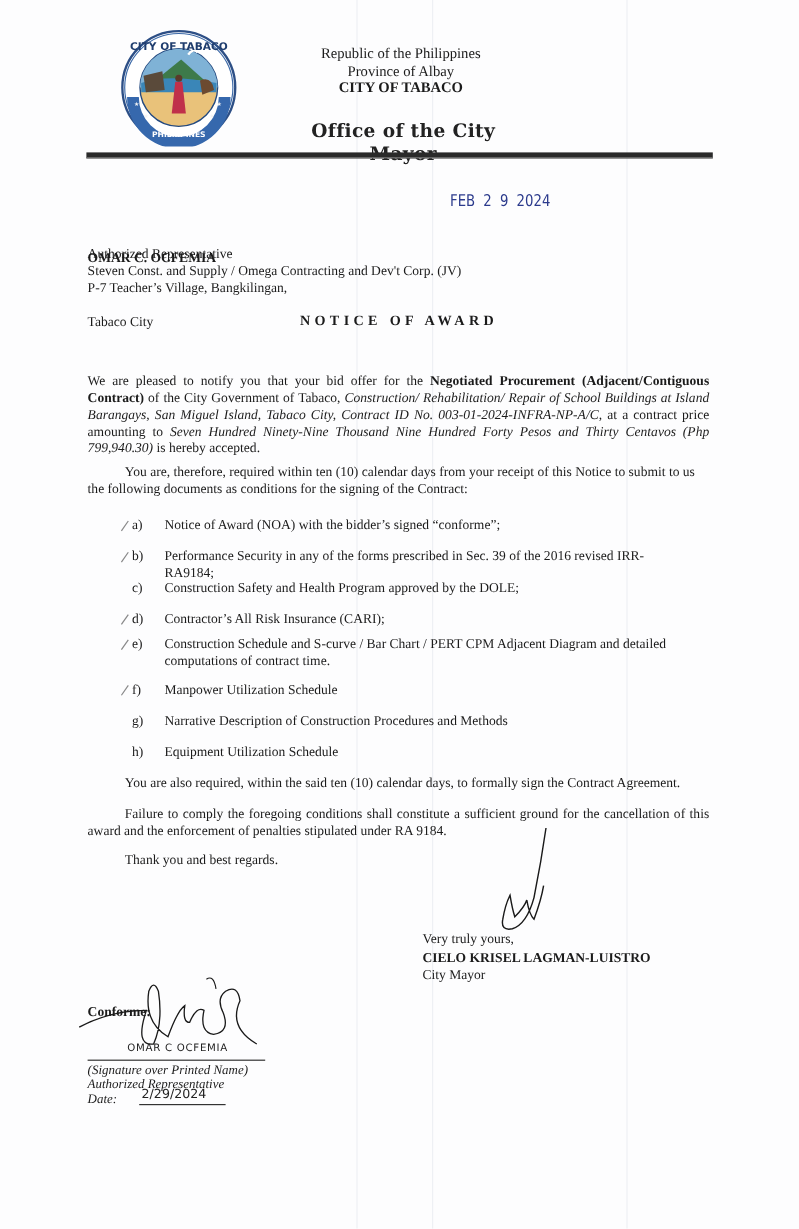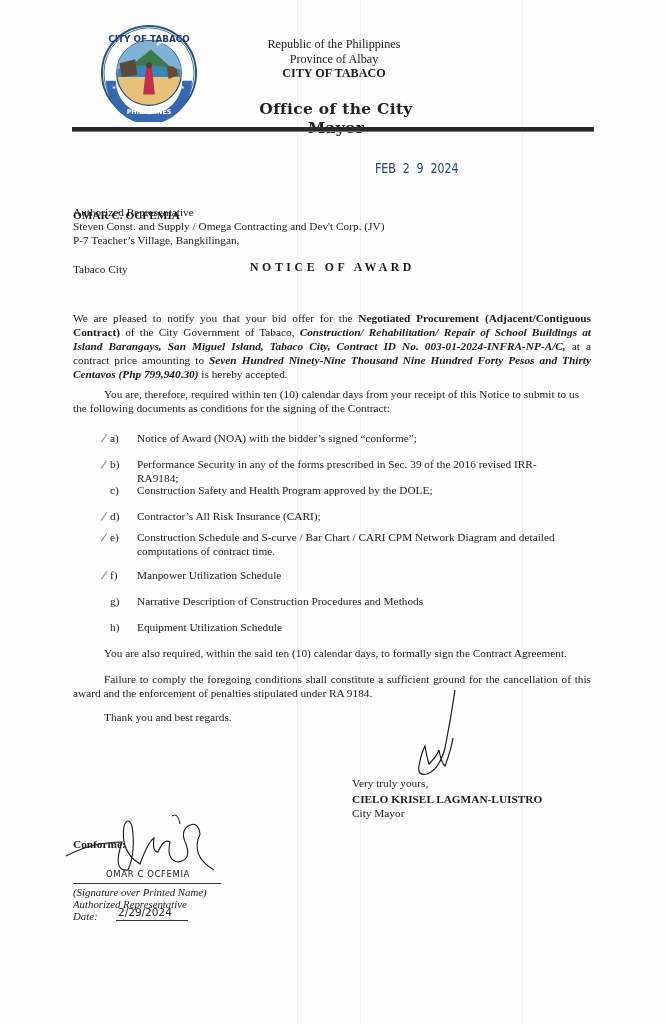--- a/index.html
+++ b/index.html
@@ -38,21 +38,21 @@
 
     .notice-title {
       position: absolute; left: 250px; top: 260px; font-weight: bold;
       font-size: 11.8px; letter-spacing: 3.6px;
     }
 
     .text { position: absolute; left: 73px; width: 518px; font-size: 11.3px; line-height: 14px; }
     .indent { text-indent: 31px; }
     .justify { text-align: justify; }
     .b { font-weight: bold; }
-    .bi { font-weight: bold; font-style: italic; }
+    .bi { font-weight: normal; font-style: italic; }
 
     .list-item { position: absolute; left: 110px; font-size: 11.3px; line-height: 14px; width: 480px; }
     .list-item .lbl { position: absolute; left: 0; top: 0; width: 20px; }
     .list-item .txt { position: absolute; left: 27px; top: 0; width: 430px; }
     .tick { position: absolute; left: -7px; top: 4px; width: 6px; height: 10px; border-left: 1px solid #555; transform: rotate(35deg); opacity: 0.7; }
 
     .sig-block { position: absolute; font-size: 11.3px; line-height: 14px; }
     .signature-svg { position: absolute; }
 
     .conforme-label { position: absolute; left: 73px; top: 838px; font-size: 11.3px; font-weight: bold; }
@@ -135,21 +135,21 @@
     <span class="txt">Construction Safety and Health Program approved by the DOLE;</span>
   </div>
   <div class="list-item" style="top:509px">
     <span class="tick"></span>
     <span class="lbl">d)</span>
     <span class="txt">Contractor’s All Risk Insurance (CARI);</span>
   </div>
   <div class="list-item" style="top:530px">
     <span class="tick"></span>
     <span class="lbl">e)</span>
-    <span class="txt">Construction Schedule and S-curve / Bar Chart / CARI CPM Network Diagram and detailed computations of contract time.</span>
+    <span class="txt">Construction Schedule and S-curve / Bar Chart / PERT CPM Adjacent Diagram and detailed computations of contract time.</span>
   </div>
   <div class="list-item" style="top:568px">
     <span class="tick"></span>
     <span class="lbl">f)</span>
     <span class="txt">Manpower Utilization Schedule</span>
   </div>
   <div class="list-item" style="top:594px">
     <span class="lbl">g)</span>
     <span class="txt">Narrative Description of Construction Procedures and Methods</span>
   </div>

